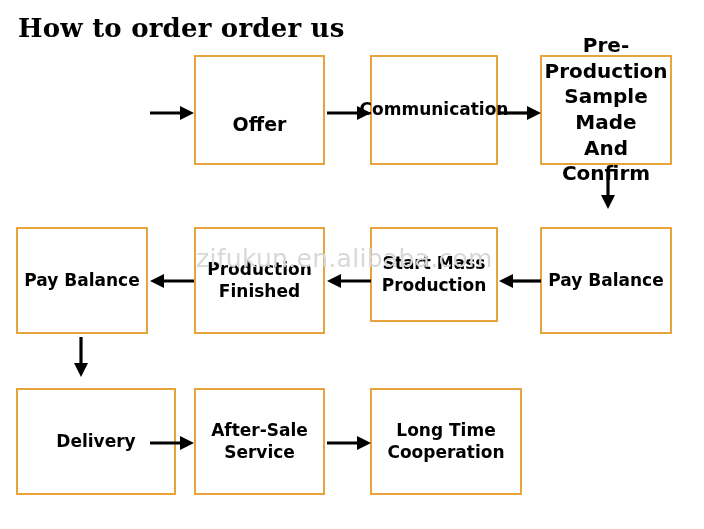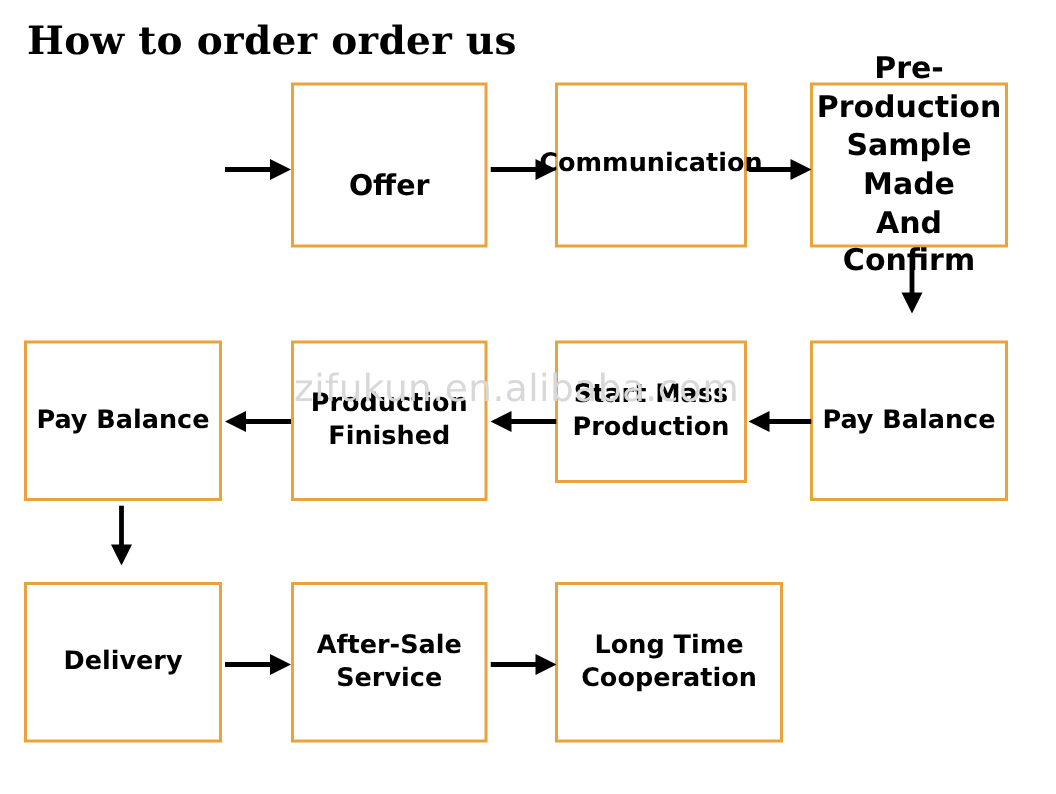--- a/index.html
+++ b/index.html
@@ -169,21 +169,21 @@
     <div class="node-label size-md">Pay Balance</div>
   </div>
 
   <div class="arrow" style="left:71px; top:337px; width:20px; height:40px;">
     <svg width="20" height="40" viewBox="0 0 20 40">
       <line x1="10" y1="0" x2="10" y2="29" stroke="#000" stroke-width="3.2"></line>
       <polygon points="3,26 10,40 17,26" fill="#000"></polygon>
     </svg>
   </div>
 
-  <div class="node" style="left:16px; top:388px; width:132px; height:107px;">
+  <div class="node" style="left:16px; top:388px; width:160px; height:107px;">
     <div class="node-label size-md">Delivery</div>
   </div>
 
   <div class="arrow" style="left:150px; top:434px; width:44px; height:18px;">
     <svg width="44" height="18" viewBox="0 0 44 18">
       <line x1="0" y1="9" x2="33" y2="9" stroke="#000" stroke-width="3.2"></line>
       <polygon points="30,2 44,9 30,16" fill="#000"></polygon>
     </svg>
   </div>
 

